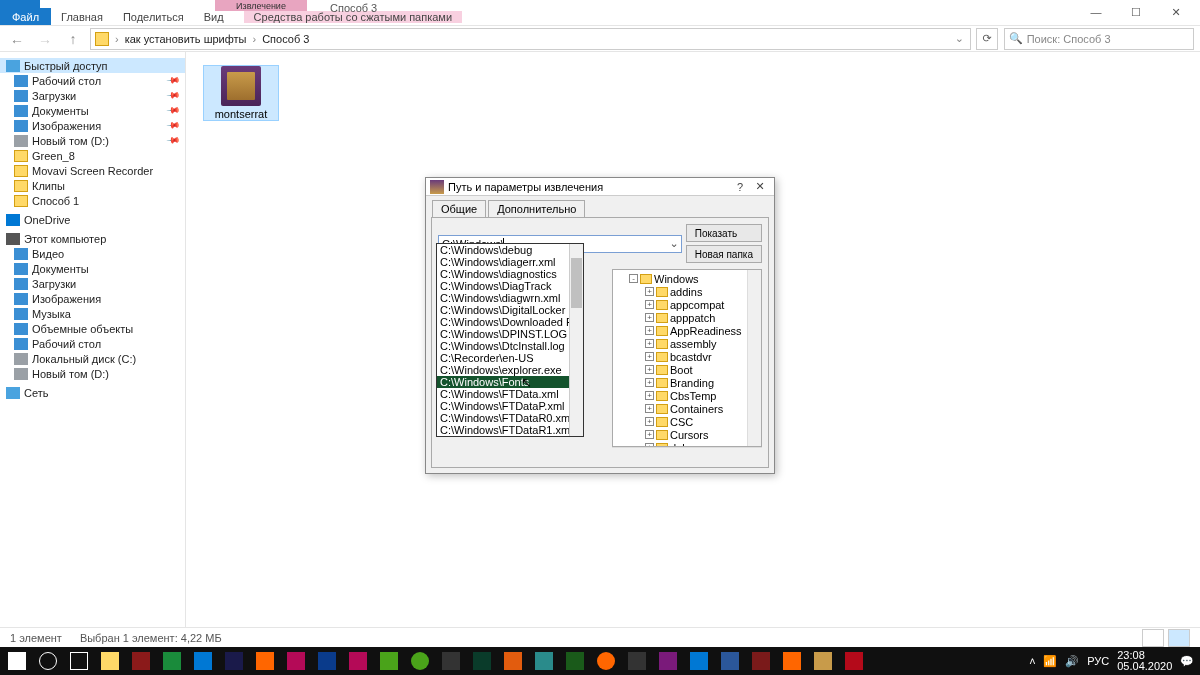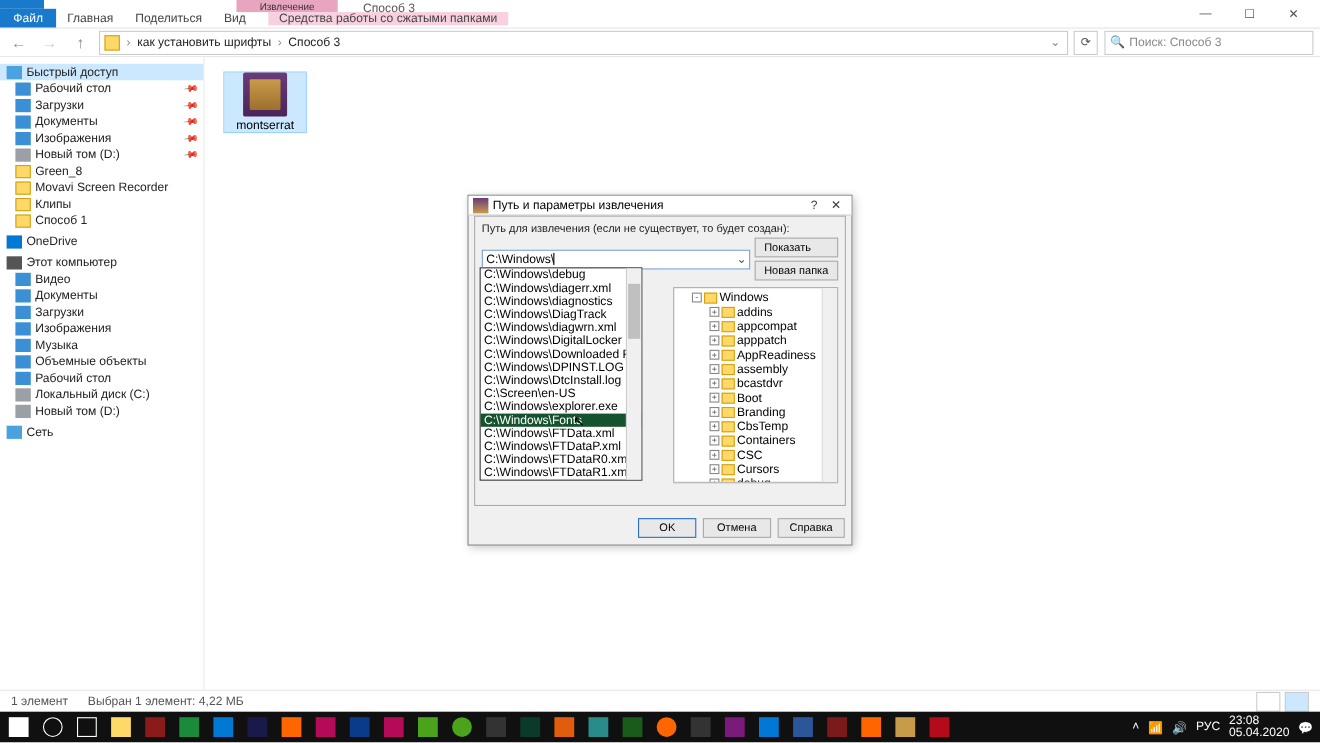--- a/index.html
+++ b/index.html
@@ -266,22 +266,25 @@
 </div>
 
 <div class="dialog">
   <div class="dlg-title">
     <span class="winrar-ico"></span>
     <span>Путь и параметры извлечения</span>
     <span class="spacer"></span>
     <span class="btn">?</span>
     <span class="btn">✕</span>
   </div>
+  <div class="dlg-tabs">
+    <div class="t active">Общие</div>
+    <div class="t">Дополнительно</div>
+  </div>
   <div class="dlg-body">
-    <div class="dlg-label">Путь для извлечения (если не существует, то будет создан):</div>
     <div class="path-row">
       <div class="path-input">
         <span>C:\Windows\</span>
           <span style="border-left:1px solid #000;height:11px;margin-left:-1px;"></span>
         <span class="dd">⌄</span>
       </div>
       <div class="right-col">
         <div class="dlg-btn">Показать</div>
         <div class="dlg-btn">Новая папка</div>
       </div>
@@ -360,40 +363,35 @@
                 <span class="exp">+</span>
                 <span class="fold"></span>
                 <span>debug</span>
               </div>
             </div>
           <div class="tree-scroll"></div>
         </div>
         <div class="bottom-scroll"></div>
       </div>
     </div>
-  </div>
-  <div class="dlg-footer">
-    <div class="dlg-btn primary" style="padding:0 18px">OK</div>
-    <div class="dlg-btn" style="padding:0 12px">Отмена</div>
-    <div class="dlg-btn" style="padding:0 10px">Справка</div>
   </div>
 </div>
 
 <div class="dropdown">
   <div id="dd-items">
       <div class="dd-item">C:\Windows\debug</div>
       <div class="dd-item">C:\Windows\diagerr.xml</div>
       <div class="dd-item">C:\Windows\diagnostics</div>
       <div class="dd-item">C:\Windows\DiagTrack</div>
       <div class="dd-item">C:\Windows\diagwrn.xml</div>
       <div class="dd-item">C:\Windows\DigitalLocker</div>
       <div class="dd-item">C:\Windows\Downloaded Program Files</div>
       <div class="dd-item">C:\Windows\DPINST.LOG</div>
       <div class="dd-item">C:\Windows\DtcInstall.log</div>
-      <div class="dd-item">C:\Screen\en-US</div>
+      <div class="dd-item">C:\Recorder\en-US</div>
       <div class="dd-item">C:\Windows\explorer.exe</div>
       <div class="dd-item sel">C:\Windows\Fonts</div>
       <div class="dd-item">C:\Windows\FTData.xml</div>
       <div class="dd-item">C:\Windows\FTDataP.xml</div>
       <div class="dd-item">C:\Windows\FTDataR0.xml</div>
       <div class="dd-item">C:\Windows\FTDataR1.xml</div>
     </div>
   <div class="dd-scroll">
       <div class="thumb"></div>
     </div>

